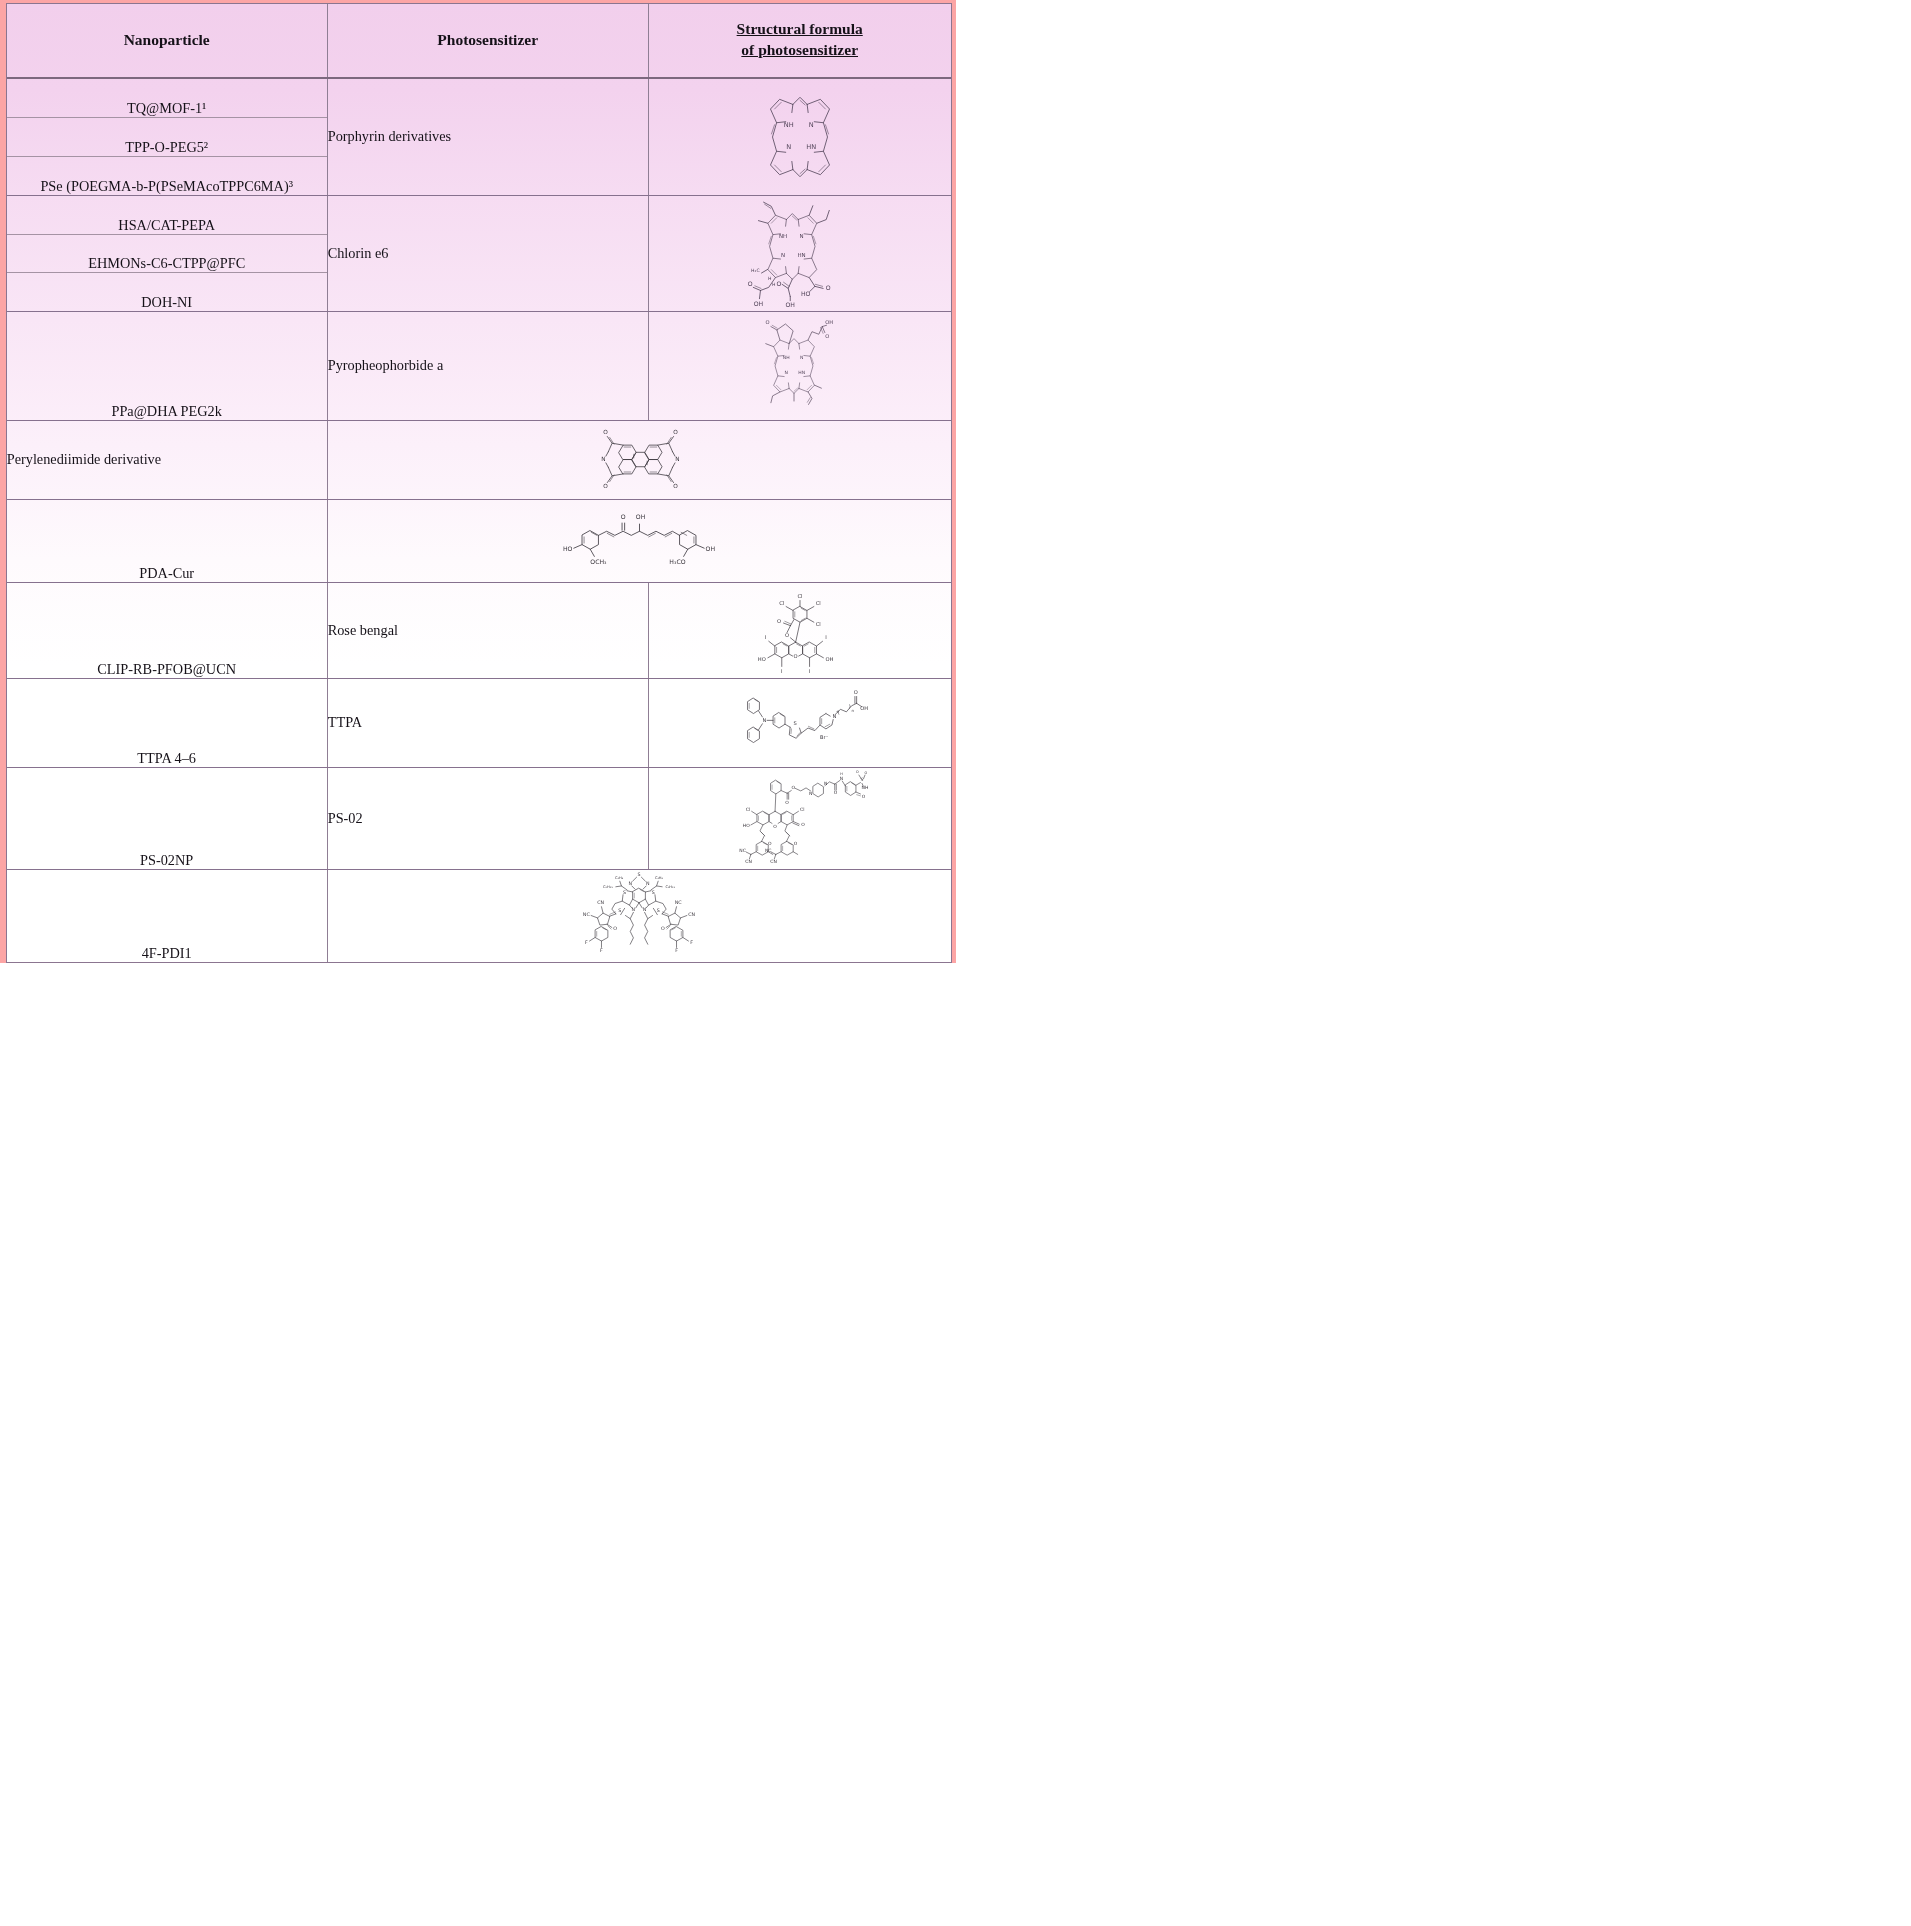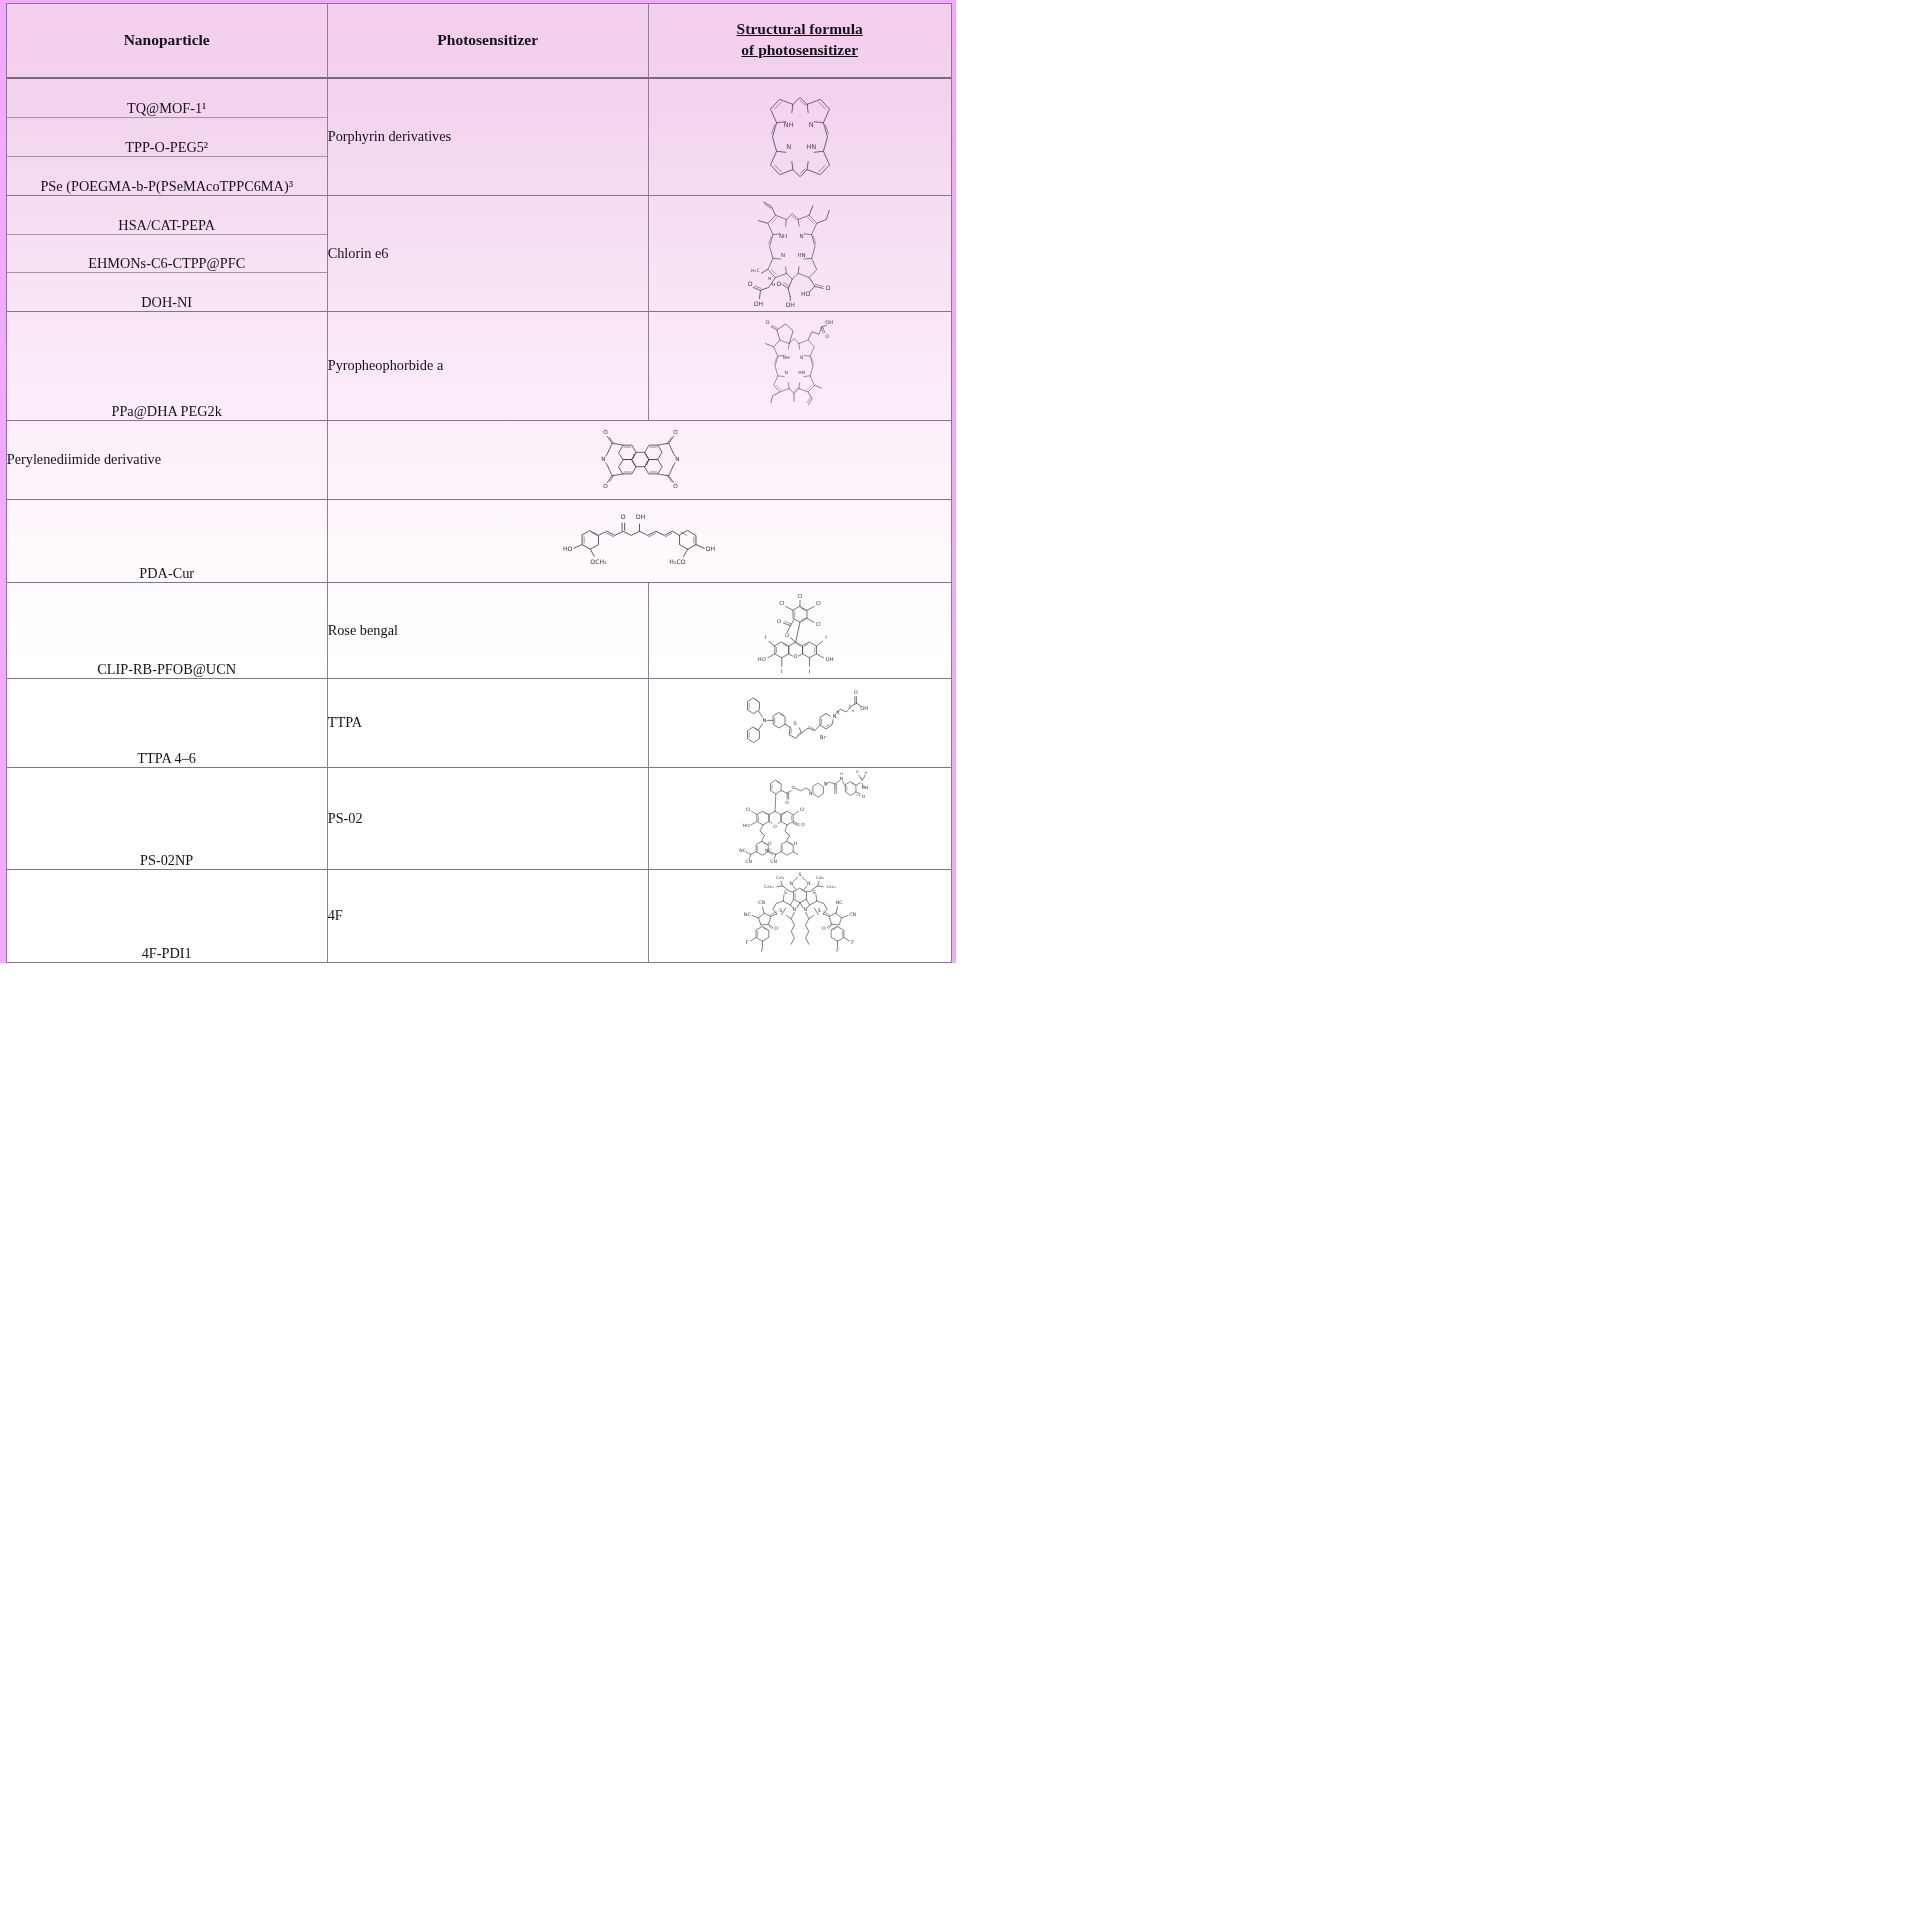--- a/index.html
+++ b/index.html
@@ -1,16 +1,16 @@
 <!DOCTYPE html>
 <html style="font-size:9.2px"><head>
 <meta charset="utf-8">
 <style>
   html,body{margin:0;padding:0;background:#ffffff;}
-  .page{width:956px;height:963px;background:#f0abfc;position:relative;
+  .page{width:956px;height:963px;background:#fca5a5;position:relative;
         font-family:"Liberation Serif","DejaVu Serif",serif;color:#151118;}
   .tbl{position:absolute;left:5.7px;top:2.9px;width:946px;height:960px;
        border:1.1px solid #8b7590;box-sizing:border-box;display:flex;flex-direction:column;
        background:linear-gradient(180deg,#f2cfec 0%,#f3d2ee 9%,#f6dcf2 20%,#f9e6f6 33%,
                   #fcf0fa 46%,#fefafd 58%,#ffffff 69%,#ffffff 100%);}
   .row{display:flex;flex-direction:row;box-sizing:border-box;}
   .hdr{height:75px;border-bottom:2.3px solid #7c687e;}
   .grp{border-top:1.7px solid #86718e;}
   .grp.first{border-top:none;}
   .c1,.c2{width:321px;box-sizing:border-box;}
@@ -337,23 +337,20 @@
       </svg>
     </div>
   </div>
 
   <div class="row grp g9">
     <div class="c1">
       <div class="sub ctext">
             <span>4F-PDI1</span>
           </div>
     </div>
-    <div class="c2 ctext">
-          <span>4F</span>
-        </div>
     <div class="c3 inkW">
       <svg class="struct" width="178" height="91" viewBox="0 0 360 228" style="font-size:5.7px;font-size:10px">
         <path d="M174,18 L164,28 M186,18 L196,28 M162,40 L170,48 M198,40 L190,48"></path>
         <path d="M180,46 L196,55 L196,73 L180,82 L164,73 L164,55 Z"></path>
         <path class="db" d="M168,58 L168,70 M183,49 L192,54"></path>
         <path d="M164,55 L150,52 M140,62 L138,78 L156,88 L164,73 M196,55 L210,52 M220,62 L222,78 L204,88 L196,73"></path>
         <path d="M138,78 L120,84 L112,98 L122,110 M134,112 L144,96 M222,78 L240,84 L248,98 L238,110 M226,112 L216,96"></path>
         <path d="M156,88 L162,95 M180,82 L172,95 M204,88 L198,95 M180,82 L188,95"></path>
         <path d="M150,50 L136,40 L122,42 M136,40 L132,28 M210,50 L224,40 L238,42 M224,40 L228,28"></path>
         <path d="M166,106 L158,122 L166,138 L158,154 L166,170 L158,186 M158,122 L146,114 M194,106 L202,122 L194,138 L202,154 L194,170 L202,186 M202,122 L214,114"></path>

